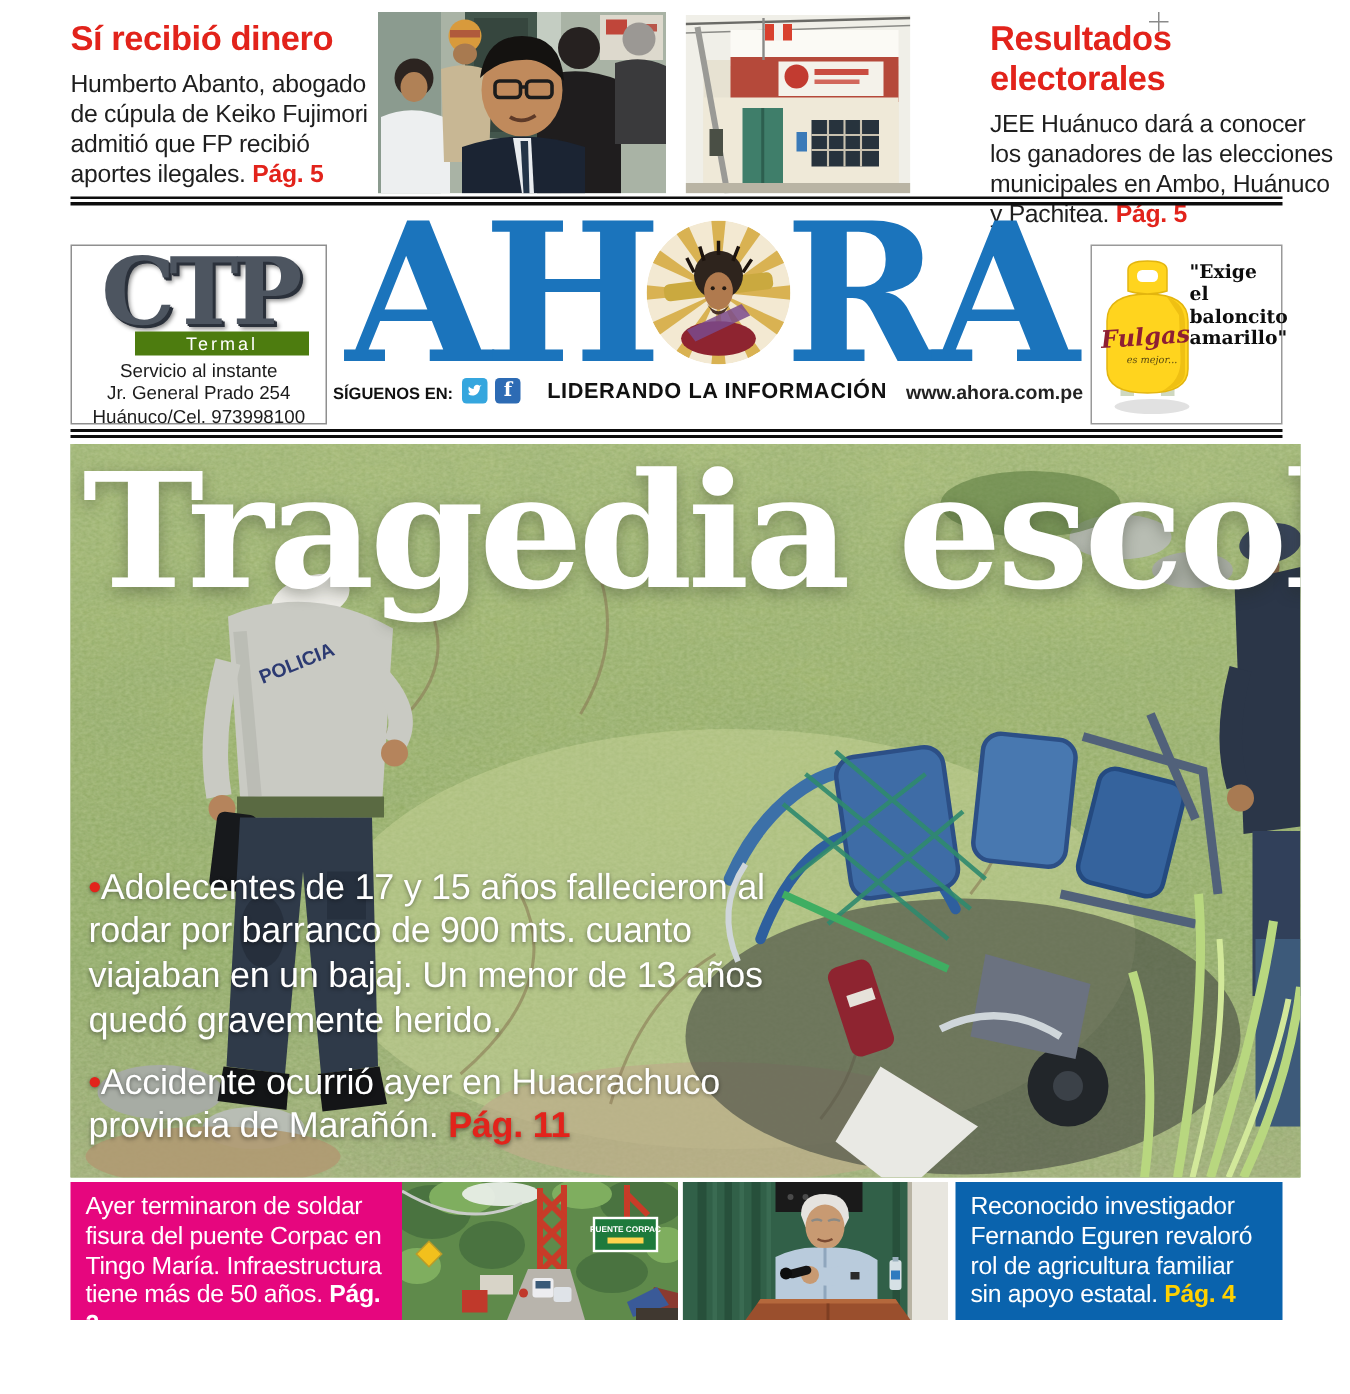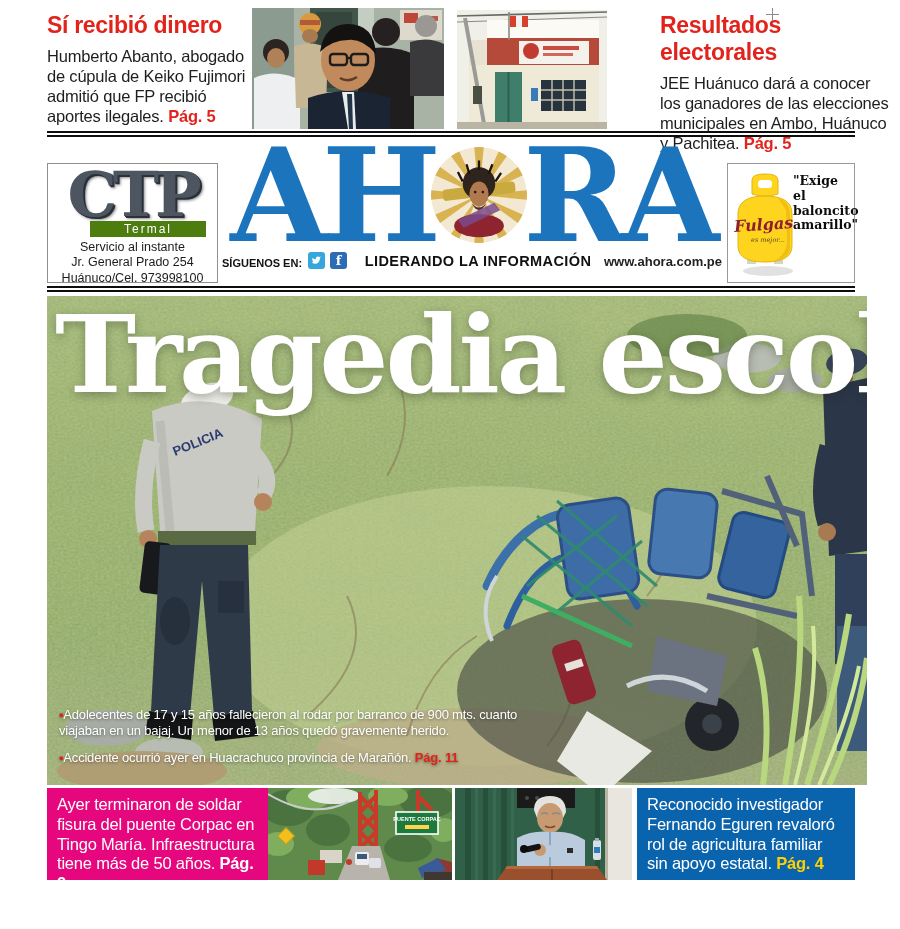--- a/index.html
+++ b/index.html
@@ -57,21 +57,21 @@
   .fulgas-box svg { position:absolute; left:4px; top:8px; width:66px; height:106px; }
   .fulgas-slogan { position:absolute; right:3px; top:10px; width:58px; font-family:"DejaVu Serif",serif; font-weight:bold;
                    font-size:12.5px; line-height:1.18; color:#0d0d0d; }
 
   
   .main-photo { position:absolute; left:47px; top:296px; width:820px; height:489px; overflow:hidden; background:#8aa55e; }
   .main-photo > svg { position:absolute; inset:0; width:100%; height:100%; }
   .main-headline { position:absolute; top:-4px; left:8px; white-space:nowrap; font-family:"DejaVu Serif",serif; font-weight:bold;
                    font-size:100px; letter-spacing:-3px; color:#fff; transform:scale(1.09,1.06); transform-origin:left top;
                    text-shadow:0 3px 9px rgba(35,40,25,.35); }
-  .main-captions { position:absolute; left:12px; bottom:8px; width:465px; color:#fff; font-size:13px; line-height:1.24;
+  .main-captions { position:absolute; left:12px; bottom:8px; width:465px; color:#fff; font-size:24px; line-height:1.24;
                    text-shadow:0 1px 3px rgba(0,0,0,.45); letter-spacing:-0.2px; }
   .main-captions p { margin-bottom:11px; }
   .bullet { color:#e2231b; font-weight:bold; }
   .pref-photo { color:#e2231b; font-weight:bold; }
 
   
   .teaser { position:absolute; top:788px; height:92px; color:#fff; padding:7px 10px; font-size:16.5px; line-height:1.2; letter-spacing:-0.2px; }
   .teaser-pink { left:47px; width:221px; background:#e6067e; }
   .teaser-blue { left:637px; width:218px; background:#0a63ad; }
   .pref-white { font-weight:bold; color:#fff; }

